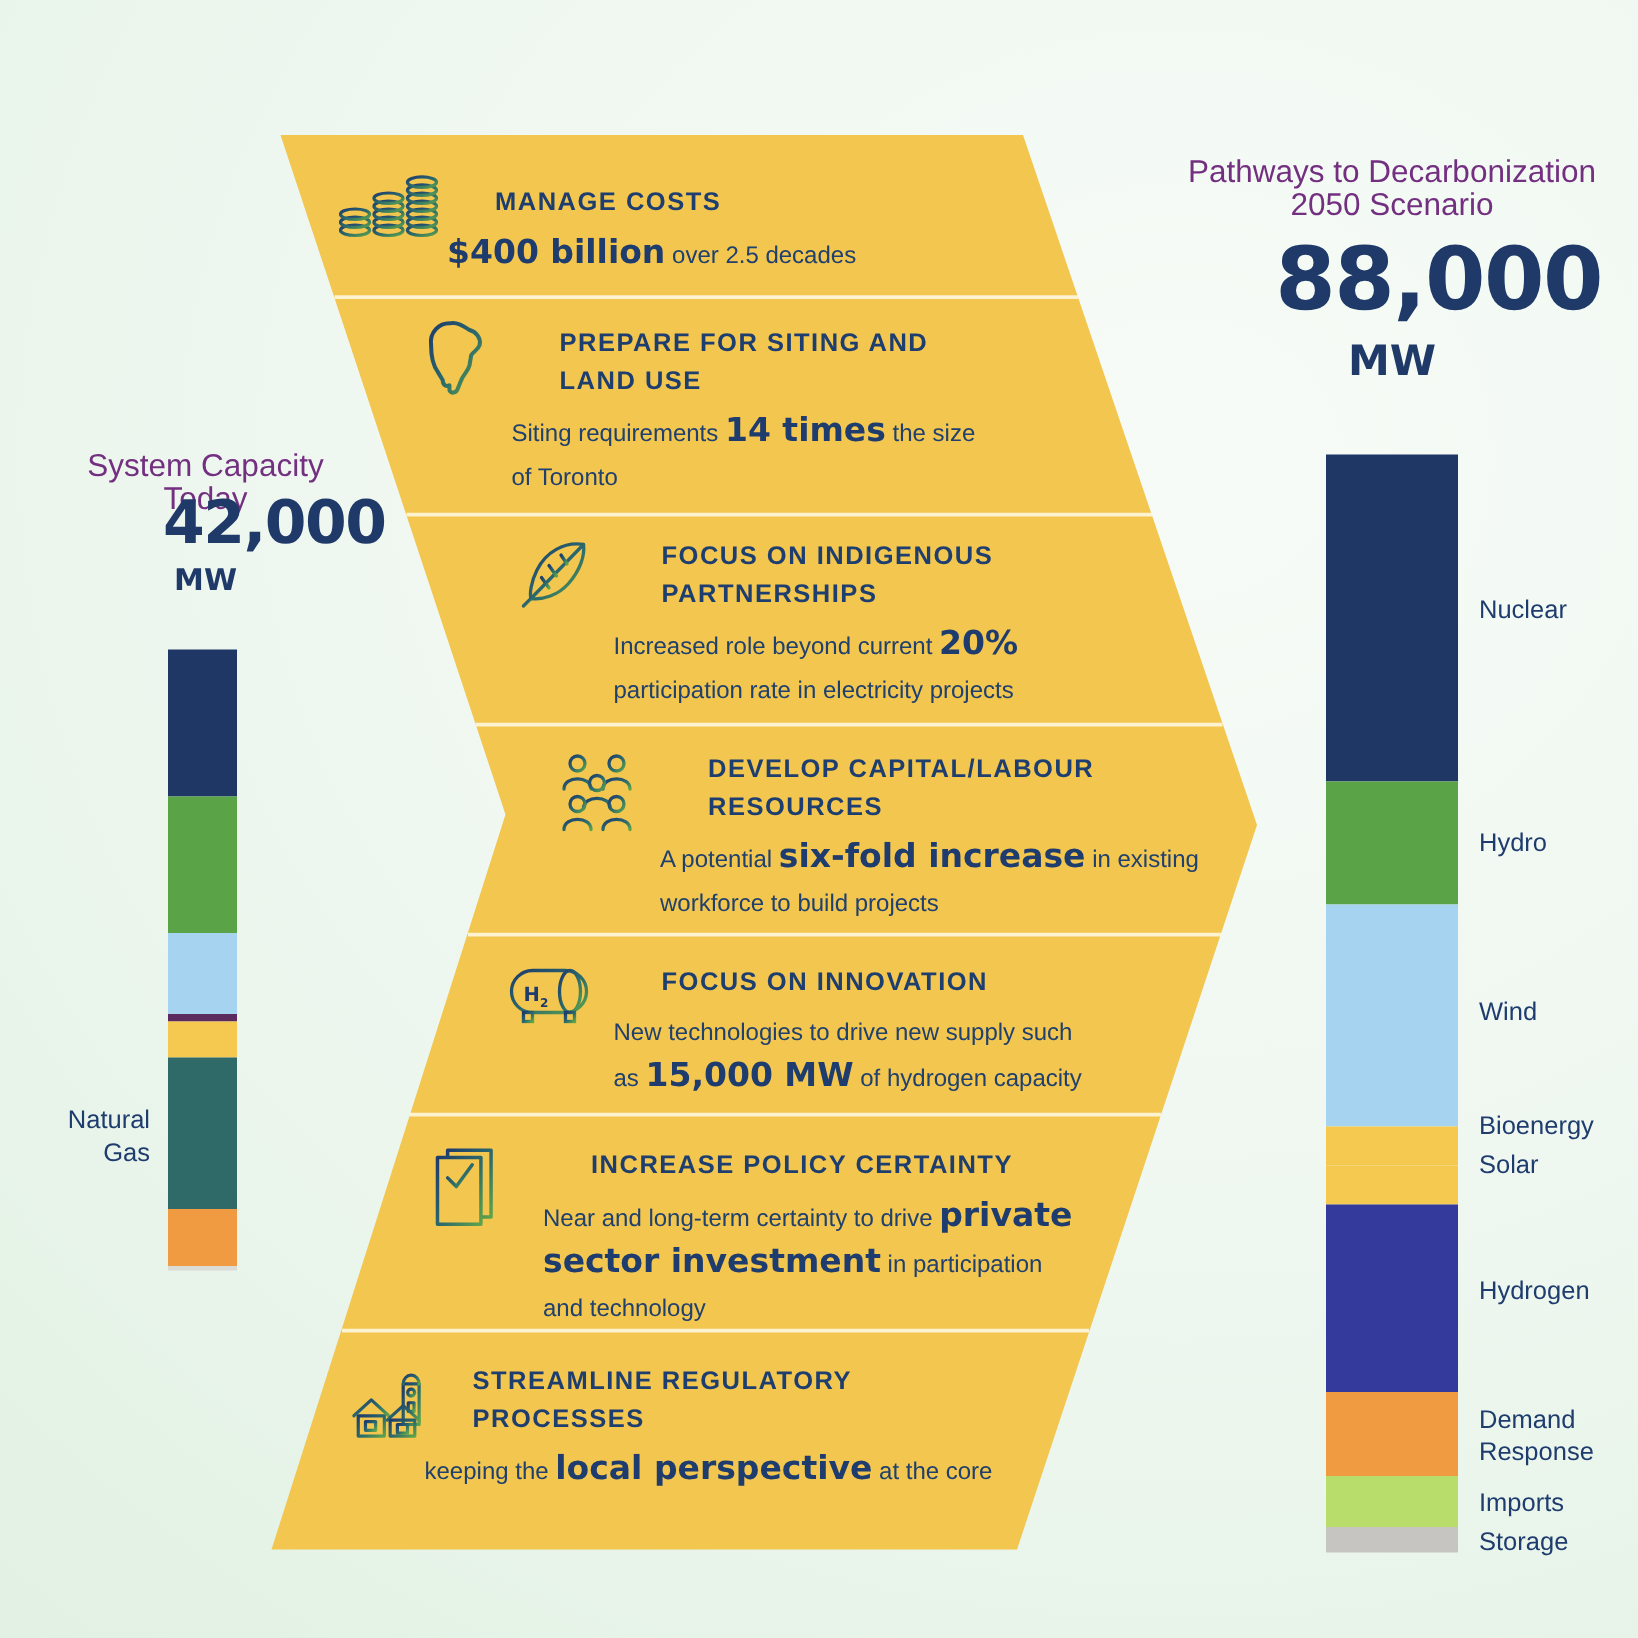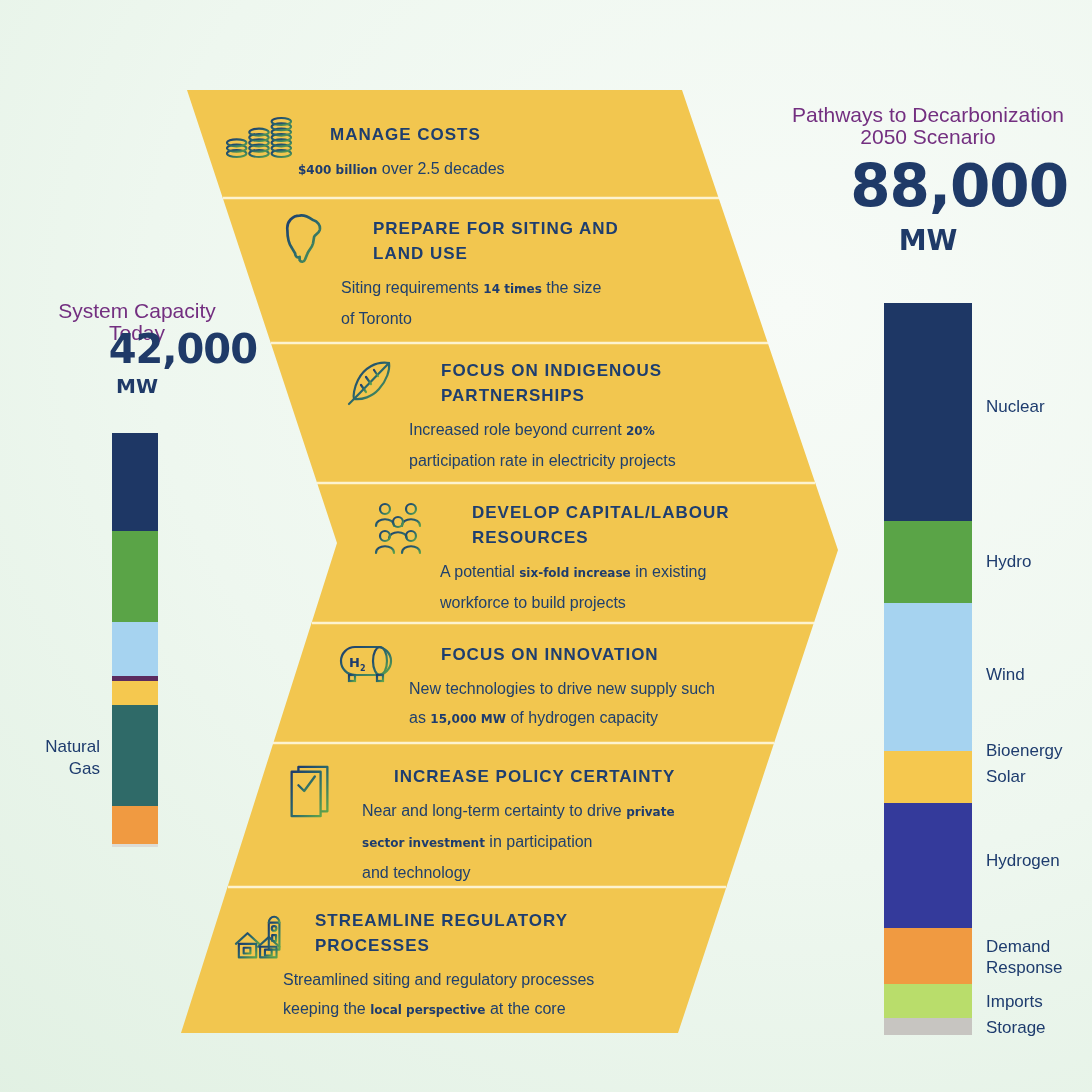--- a/index.html
+++ b/index.html
@@ -7,21 +7,21 @@
   #stage{position:relative;width:1092px;height:1092px;overflow:hidden;
     background:radial-gradient(130% 115% at 72% 28%, #f7fbf7 0%, #eef7ef 45%, #dceede 100%);}
   .abs{position:absolute;}
   
   .purple-h{color:#732F80;font-size:21px;line-height:22px;font-weight:500;text-align:center;}
   .big-num{color:#1F3A68;font-family:"DejaVu Sans",sans-serif;font-weight:800;text-align:right;letter-spacing:-1px;}
   .unit{color:#1F3A68;font-family:"DejaVu Sans",sans-serif;font-weight:800;text-align:center;}
   
   .band-title{font-size:17px;font-weight:700;letter-spacing:1px;color:#1E3E6F;line-height:25px;margin-left:32px;}
   .band-desc{font-size:16px;color:#20406D;line-height:29px;margin-top:7px;font-weight:400;}
-  .band-desc .b{font-family:"DejaVu Sans",sans-serif;font-weight:800;font-size:12px;color:#1E3C6E;}
+  .band-desc .b{font-family:"DejaVu Sans",sans-serif;font-weight:800;font-size:22px;color:#1E3C6E;}
   
   .bar{display:flex;flex-direction:column;}
   .bar .seg{width:100%;}
   .seg-label{position:absolute;left:0;width:110px;font-size:17px;line-height:21px;color:#1E3C6E;font-weight:500;}
   .side-label{font-size:17px;line-height:22px;color:#1E3C6E;text-align:right;font-weight:500;}
   .icon{position:absolute;}
 </style>
 </head>
 <body>
 
@@ -243,19 +243,18 @@
         <rect x="27" y="33" width="17" height="11"></rect>
         <rect x="32" y="36" width="7" height="6"></rect>
       </g>
     </svg>
     <div class="abs" style="left:283px;top:908px;width:400px;">
       <div class="band-title">
         <div>STREAMLINE REGULATORY</div>
         <div>PROCESSES</div>
       </div>
       <div class="band-desc">
-        <div><span>Streamlined siting and regulatory processes</span></div>
         <div><span>keeping the </span><span class="b">local perspective</span><span> at the core</span></div>
       </div>
     </div>
   </div>
 
 </div>
 
 </body></html>

